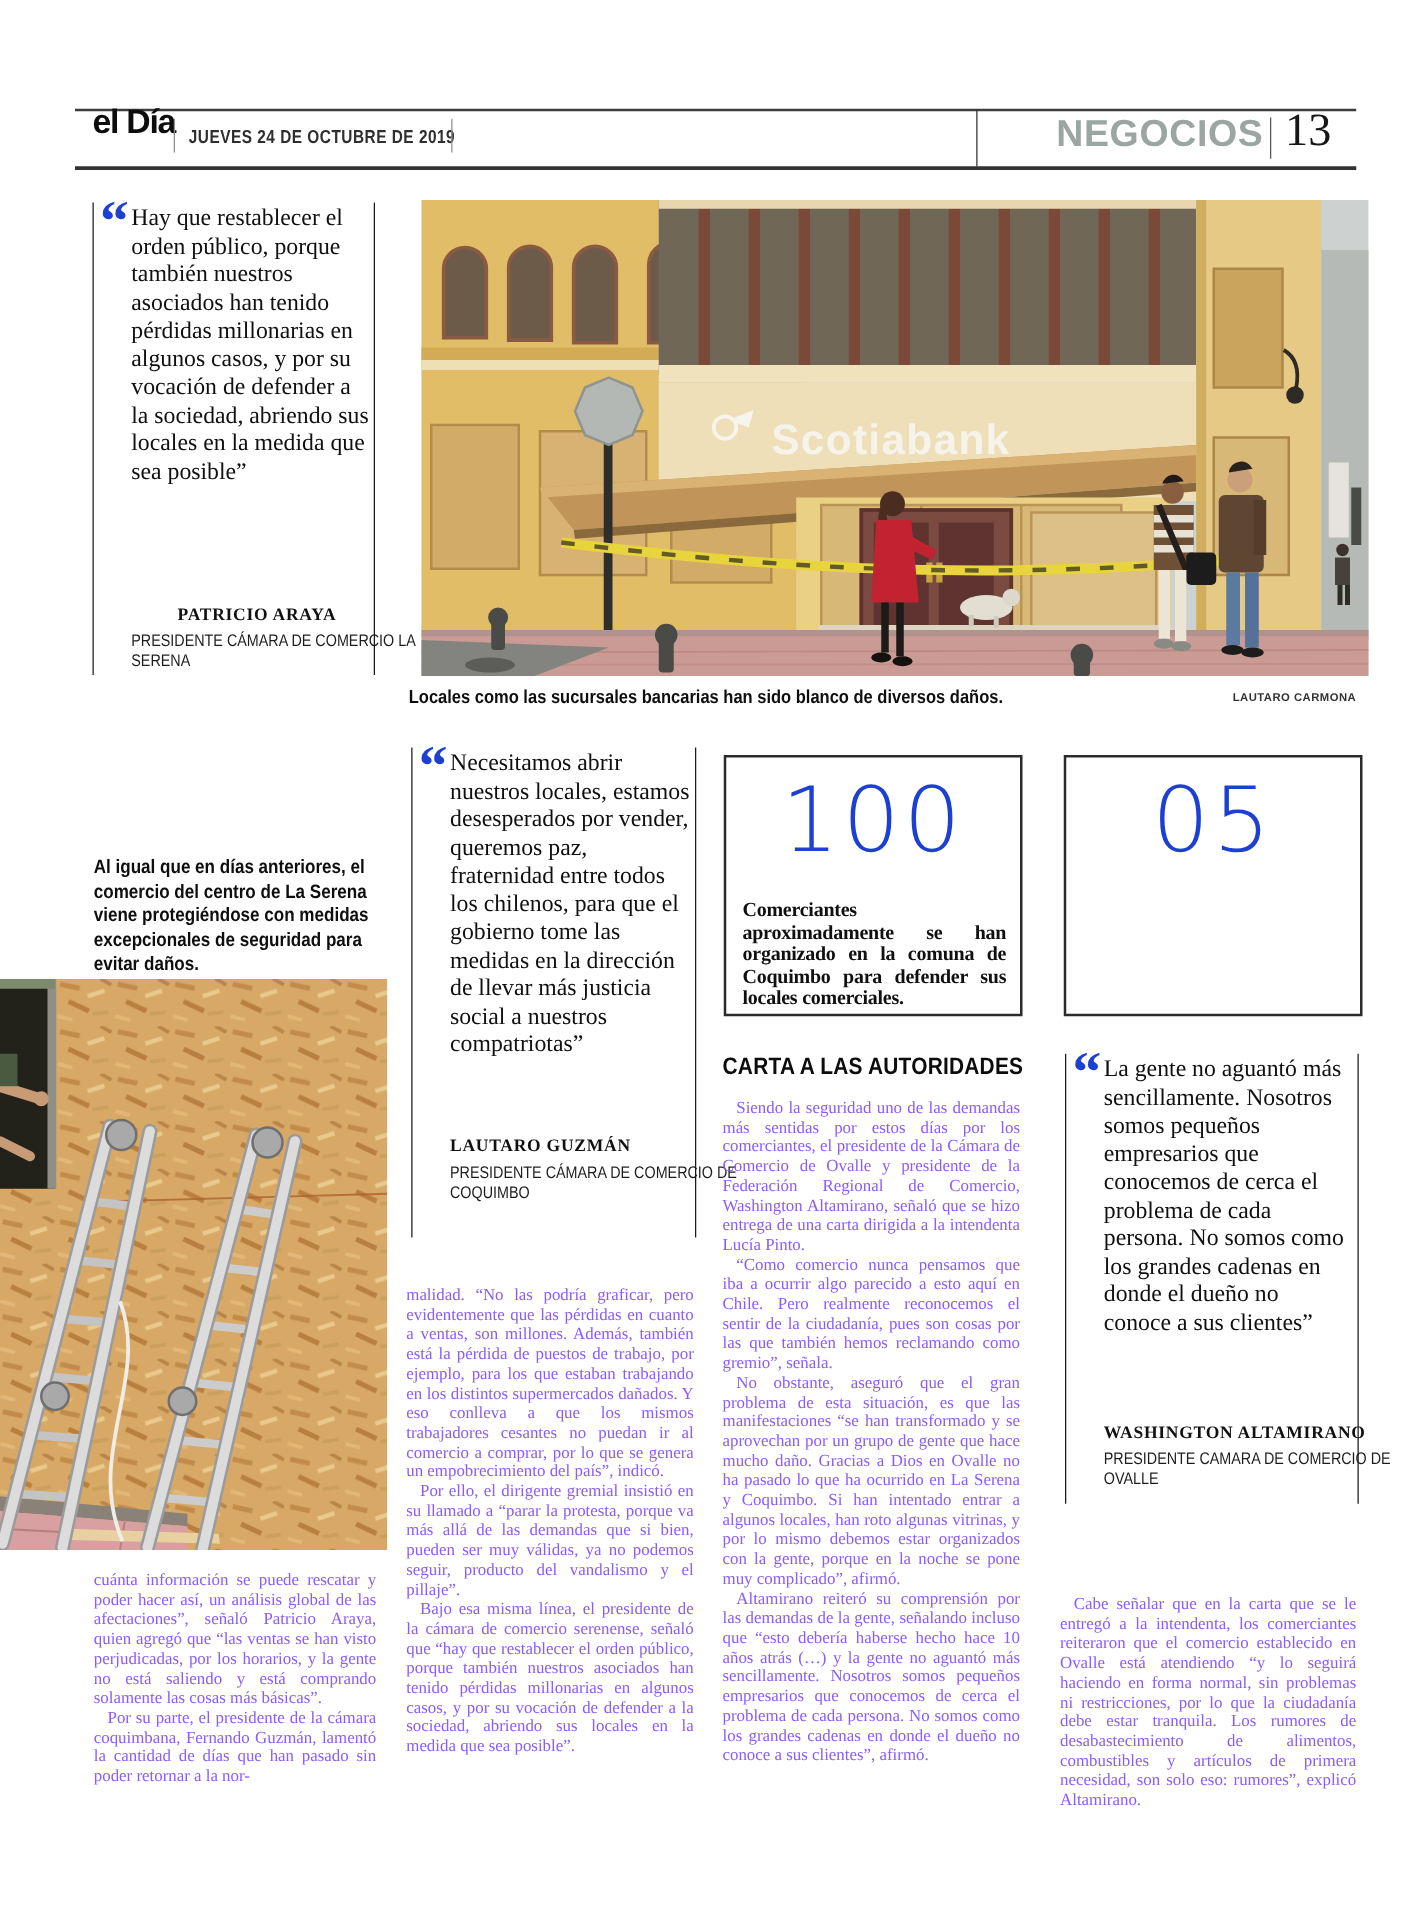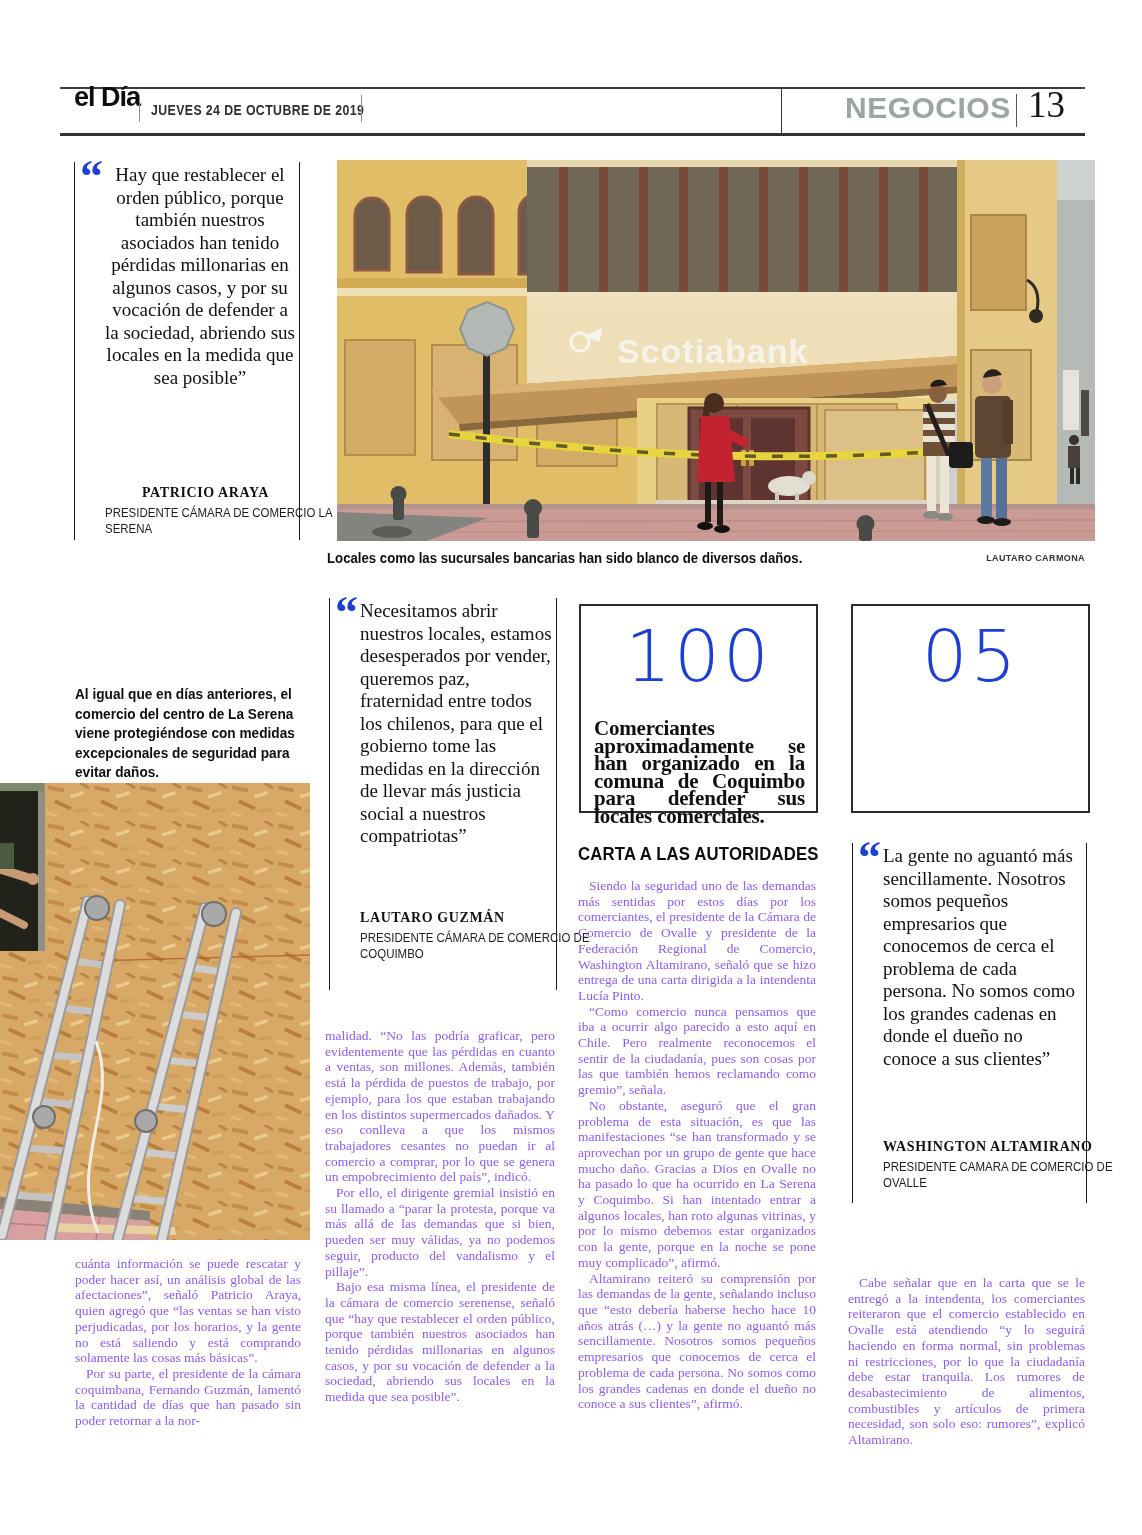--- a/index.html
+++ b/index.html
@@ -32,21 +32,21 @@
   .photo-caption{font-size:15px;color:#0e0e0e;white-space:nowrap;}
   .photo-credit{font-family:"Liberation Sans",sans-serif;font-weight:bold;font-size:9px;letter-spacing:.4px;color:#333;}
   .side-caption{font-size:15.5px;line-height:19.5px;color:#0e0e0e;width:114%;}
   .subhead{font-size:19px;letter-spacing:.2px;color:#0c0c0c;white-space:nowrap;}
 
   
   .stat{border:2px solid #2b2b2b;background:#fff;}
   .stat-num{position:absolute;left:0;right:0;top:12px;text-align:center;
             font-family:"DejaVu Sans",sans-serif;font-weight:300;font-size:72px;line-height:76px;letter-spacing:3px;}
   .stat-text{position:absolute;left:13px;right:11px;top:114px;font-family:"Liberation Serif",serif;font-weight:bold;
-             font-size:21px;line-height:17.5px;text-align:justify;color:#101010;letter-spacing:-.2px;}
+             font-size:16px;line-height:17.5px;text-align:justify;color:#101010;letter-spacing:-.2px;}
 
   
   .bodycol{font-size:13.5px;line-height:15.7px;text-align:justify;color:#8b5cf6;}
   .bodycol p{margin:0;}
   .bodycol p.ind{text-indent:11px;}
 
   .photo{overflow:hidden;}
   .photo svg{display:block;}
 </style>
 </head>
@@ -63,21 +63,21 @@
 
   <div class="abs vsep" style="left:781px;top:88px;height:45px;background:#333;"></div>
   <div class="abs section-name" style="left:845px;top:91px;">NEGOCIOS</div>
   <div class="abs vsep" style="left:1016px;top:94px;height:33px;background:#555;"></div>
   <div class="abs pagenum" style="left:1028px;top:83px;">13</div>
 
   <div class="abs rule" style="left:60px;top:133px;width:1025px;height:3px;background:#323232;"></div>
 
   <div class="abs pq" style="left:74px;top:162px;width:224px;height:378px;">
     <span class="pq-mark" style="color:#1c3fd4;">“</span>
-    <div class="pq-text" style="width:190px;text-align:center;">Hay que restablecer el orden público, porque también nuestros asociados han tenido pérdidas millonarias en algunos casos, y por su vocación de defender a la sociedad, abriendo sus locales en la medida que sea posible”</div>
+    <div class="pq-text" style="width:190px;">Hay que restablecer el orden público, porque también nuestros asociados han tenido pérdidas millonarias en algunos casos, y por su vocación de defender a la sociedad, abriendo sus locales en la medida que sea posible”</div>
     <div class="pq-author" style="top:323px;margin-left:37px;">PATRICIO ARAYA</div>
     <div class="pq-role" style="top:343px;">PRESIDENTE CÁMARA DE COMERCIO LA SERENA</div>
   </div>
 
   <div class="abs photo" style="left:327px;top:160px;width:758px;height:381px;margin-left:10px;">
     <svg width="758" height="381" viewBox="0 0 758 381" xmlns="http://www.w3.org/2000/svg">
 
       <rect x="0" y="0" width="758" height="381" fill="#cdd1cf"></rect>
 
       <g>

